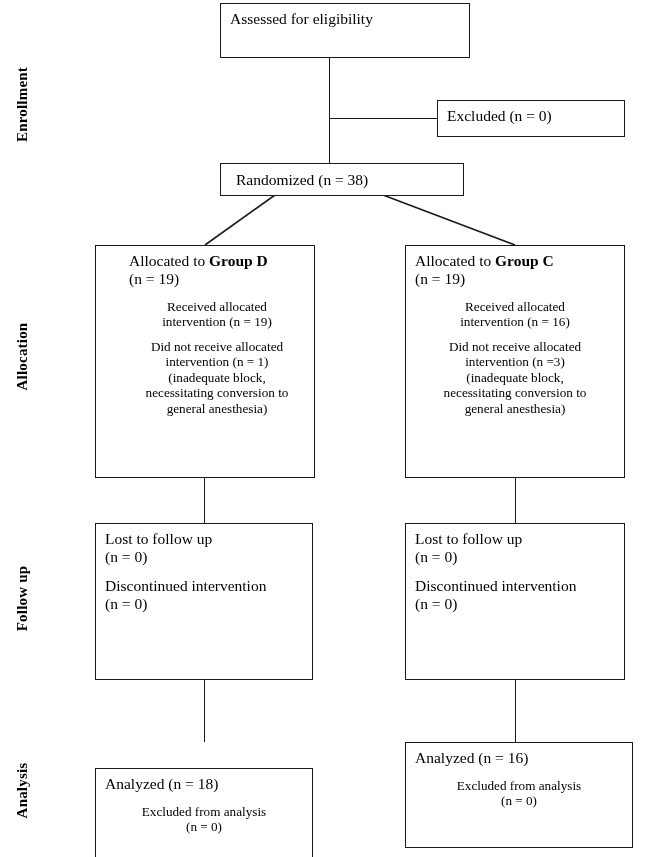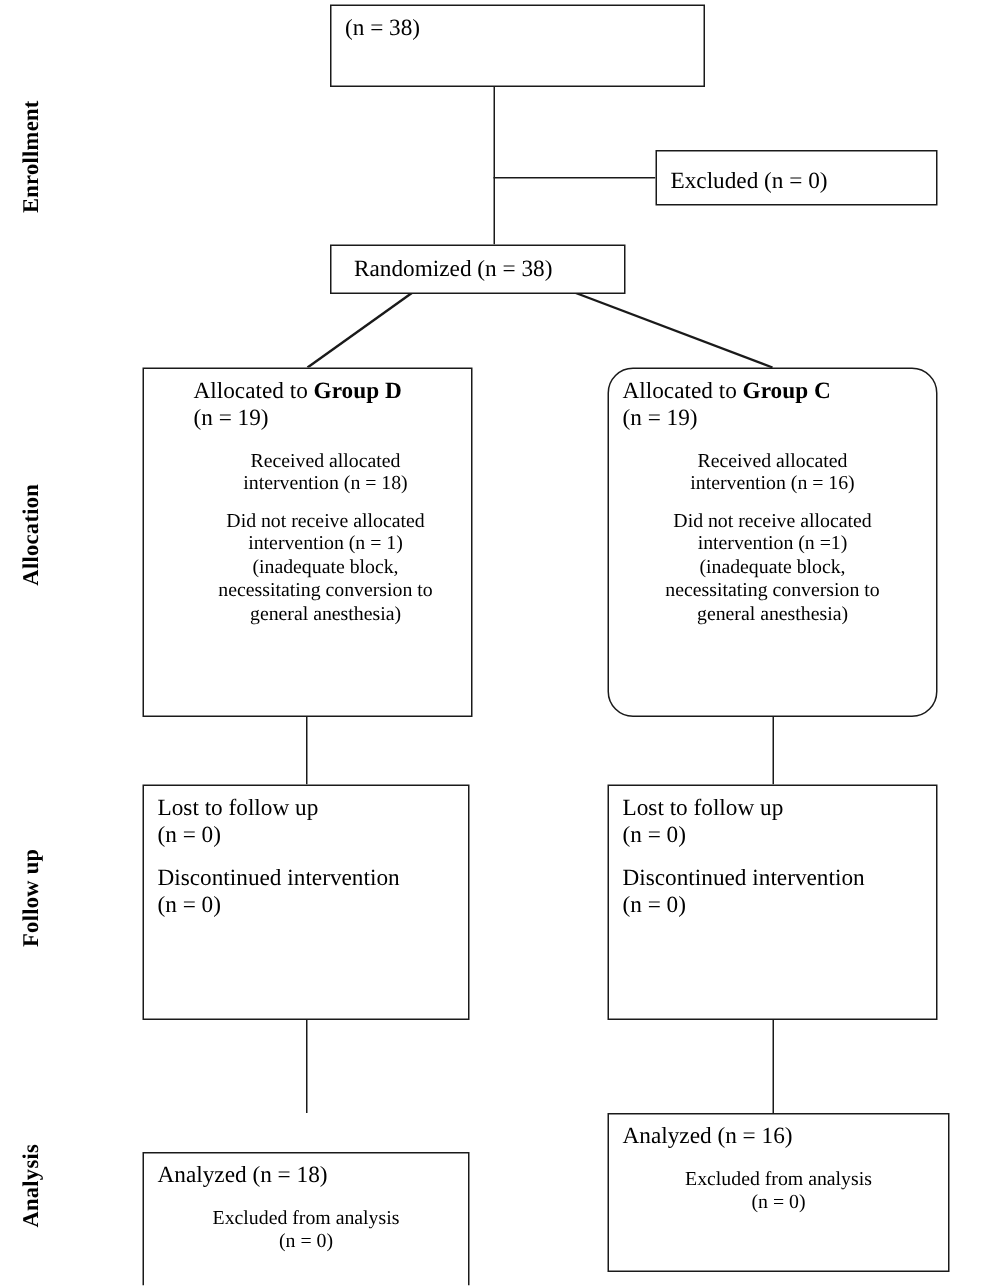--- a/index.html
+++ b/index.html
@@ -103,54 +103,54 @@
     <line x1="383" y1="0" x2="515" y2="50" stroke="#1a1a1a" stroke-width="1.6"></line>
   </svg>
 
   <div class="vline" style="left:204px; top:478px; height:45px;"></div>
   <div class="vline" style="left:515px; top:478px; height:45px;"></div>
 
   <div class="vline" style="left:204px; top:680px; height:62px;"></div>
   <div class="vline" style="left:515px; top:680px; height:62px;"></div>
 
   <div class="box" style="left:220px; top:3px; width:250px; height:55px;">
-    <p>(n = 38)</p>
+    <p>Assessed for eligibility</p>
   </div>
 
-  <div class="box" style="left:437px; top:100px; width:188px; height:37px; display:flex; align-items:flex-end;">
+  <div class="box" style="left:437px; top:100px; width:188px; height:37px; display:flex; align-items:flex-start;">
     <p>Excluded (n = 0)</p>
   </div>
 
-  <div class="box" style="left:220px; top:163px; width:197px; height:33px; display:flex; align-items:center;padding-left:15px;">
+  <div class="box" style="left:220px; top:163px; width:244px; height:33px; display:flex; align-items:center;padding-left:15px;">
     <p>Randomized (n = 38)</p>
   </div>
 
   <div class="box" style="left:95px; top:245px; width:220px; height:233px;padding-left:33px;">
     <p><span>Allocated to </span><b>Group D</b></p>
     <p>(n = 19)</p>
     <div class="gap"></div>
     <p class="small">Received allocated</p>
-    <p class="small">intervention (n = 18)</p>
+    <p class="small">intervention (n = 19)</p>
     <div class="gap-sm"></div>
     <p class="small">Did not receive allocated</p>
     <p class="small">intervention (n = 1)</p>
     <p class="small">(inadequate block,</p>
     <p class="small">necessitating conversion to</p>
     <p class="small">general anesthesia)</p>
   </div>
 
-  <div class="box" style="left:405px; top:245px; width:220px; height:233px;border-radius:17px;">
+  <div class="box" style="left:405px; top:245px; width:220px; height:233px;">
     <p><span>Allocated to </span><b>Group C</b></p>
     <p>(n = 19)</p>
     <div class="gap"></div>
     <p class="small">Received allocated</p>
     <p class="small">intervention (n = 16)</p>
     <div class="gap-sm"></div>
     <p class="small">Did not receive allocated</p>
-    <p class="small">intervention (n =1)</p>
+    <p class="small">intervention (n =3)</p>
     <p class="small">(inadequate block,</p>
     <p class="small">necessitating conversion to</p>
     <p class="small">general anesthesia)</p>
   </div>
 
   <div class="box" style="left:95px; top:523px; width:218px; height:157px;">
     <p>Lost to follow up</p>
     <p>(n = 0)</p>
     <div class="gap"></div>
     <p>Discontinued intervention</p>

